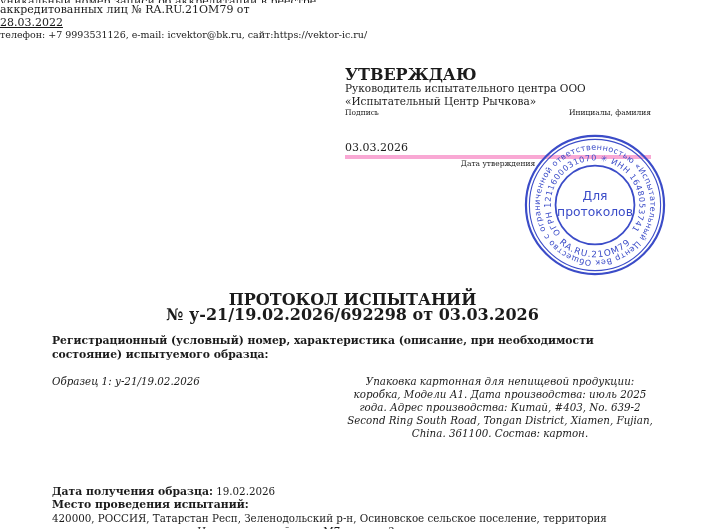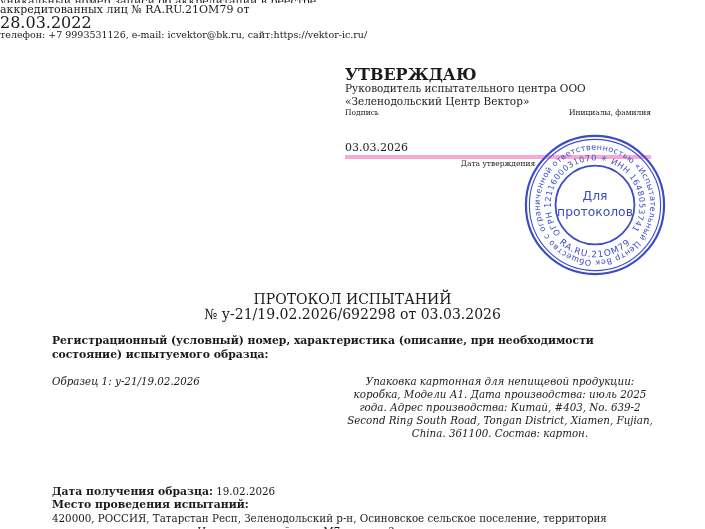--- a/index.html
+++ b/index.html
@@ -7,41 +7,41 @@
   body {
     position:relative; overflow:hidden; background:#ffffff;
     font-family:"DejaVu Serif","Liberation Serif",serif;
     color:#1b1b1b;
   }
   
   .hdr { position:absolute; top:0; left:0; width:705px; }
   .hdr-clip { height:3px; overflow:hidden; position:relative; }
   .hdr-clip span { position:relative; top:-10px; font-size:11px; display:inline-block; }
   .hdr-l1 { font-size:11px; line-height:13px; }
-  .hdr-l2 { font-size:16px; line-height:13px; }
+  .hdr-l2 { font-size:11px; line-height:13px;text-decoration:underline; }
   .hdr-contacts { font-size:9.5px; line-height:12px; }
 
   
   .approve { position:absolute; left:345px; top:48px; width:306px; }
   .approve-title { font-weight:bold; font-size:16px; line-height:14px;margin-top:20px; }
   .approve-role { font-size:10.5px; line-height:13px; }
   .sig-area { position:relative; height:36px; border-bottom:1px solid #333; }
   .sig-svg { position:absolute; left:-4px; top:-6px; }
   .sig-name { position:absolute; right:2px; bottom:1px; font-size:11px; }
   .cap-row { display:flex; justify-content:space-between; font-size:7.5px; line-height:10px; color:#222;gap:48px; }
   .date-line { margin-top:23px; font-size:11px; line-height:14px; border-bottom:4px solid #f9a8d4; padding-bottom:0; }
   .date-cap { text-align:center; font-size:7.5px; line-height:10px; color:#222; }
 
   
   .stamp { position:absolute; left:521px; top:131px; width:148px; height:148px; }
   .stamp svg { display:block; }
 
   
   .doc-title { position:absolute; top:292px; left:0; width:705px; text-align:center;
-               font-weight:normal; font-size:14px; line-height:15px; }
+               font-weight:bold; font-size:16px; line-height:15px; }
 
   
   .body-col { position:absolute; left:52px; top:334px; width:601px; }
   .sec-head { font-weight:bold; font-size:10.8px; line-height:13.5px; }
   .sample-row { position:relative; margin-top:14px; min-height:52px;font-style:italic; }
   .sample-id { position:absolute; left:0; top:0; width:280px; font-size:10.3px; line-height:12.9px; }
   .sample-desc { position:absolute; left:295px; top:0; width:306px; font-size:10.3px; line-height:12.9px;text-align:center; }
   .receipt { margin-top:58px; font-size:10.3px; line-height:13px; }
   .receipt b, .inline-label { font-weight:bold; font-size:10.8px; }
   .sec-val { font-size:10.3px; line-height:13px; }
@@ -53,21 +53,21 @@
 <div class="hdr">
   <div class="hdr-clip"><span>уникальный номер записи об аккредитации в реестре</span></div>
   <div class="hdr-l1">аккредитованных лиц № RA.RU.21ОМ79 от</div>
   <div class="hdr-l2">28.03.2022</div>
   <div class="hdr-contacts">телефон: +7 9993531126, e-mail: icvektor@bk.ru, сайт:https://vektor-ic.ru/</div>
 </div>
 
 <div class="approve">
   <div class="approve-title">УТВЕРЖДАЮ</div>
   <div class="approve-role">Руководитель испытательного центра ООО</div>
-  <div class="approve-role">«Зеленодольский Центр Вектор»</div>
+  <div class="approve-role">«Испытательный Центр Рычкова»</div>
 
   <div class="cap-row">
     <span>Подпись</span>
     <span>Инициалы, фамилия</span>
   </div>
 
   <div class="date-line">03.03.2026</div>
   <div class="date-cap">Дата утверждения</div>
 </div>
 

